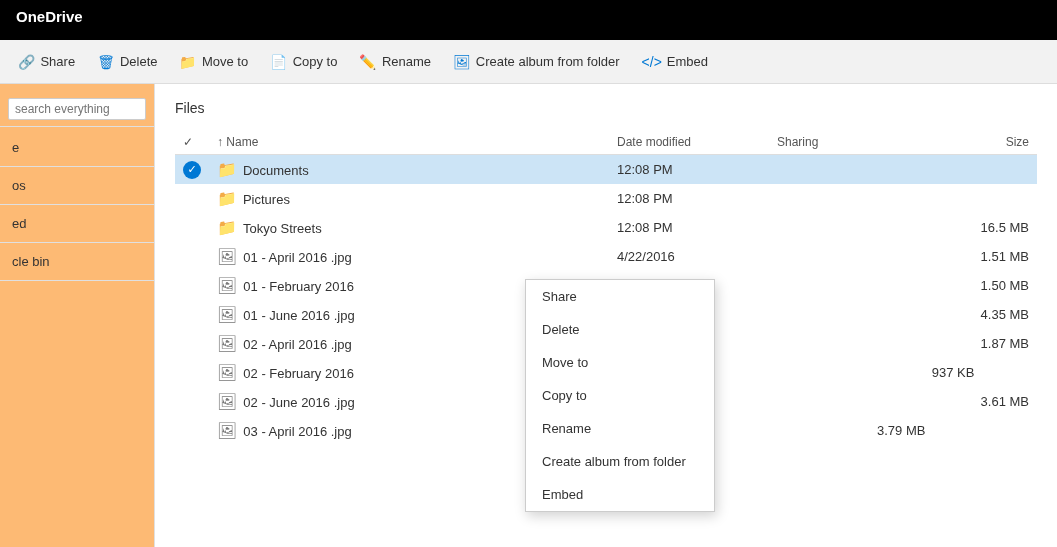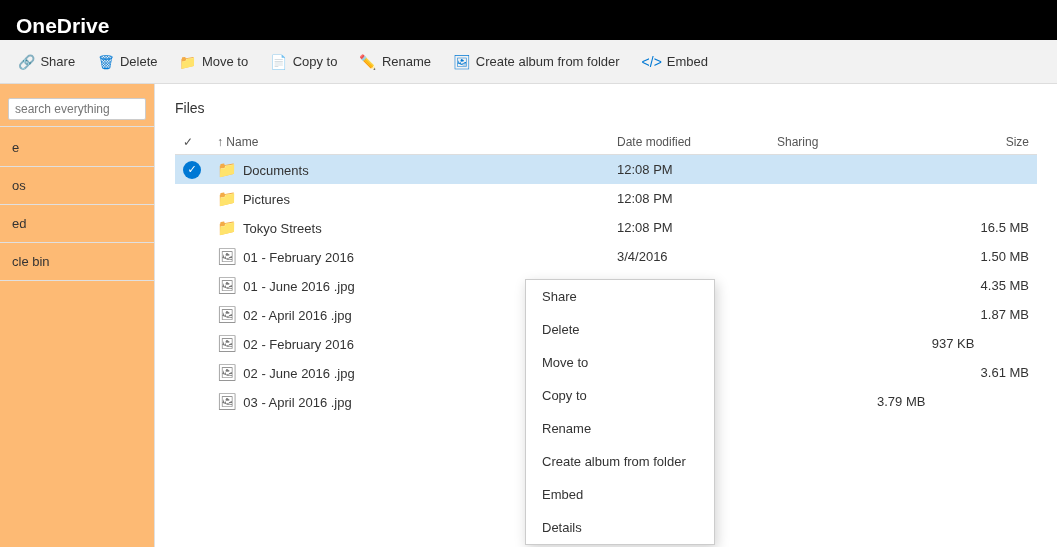--- a/index.html
+++ b/index.html
@@ -4,23 +4,23 @@
   <style>
     * { margin: 0; padding: 0; box-sizing: border-box; }
     body { font-family: 'Segoe UI', Arial, sans-serif; font-size: 13px; background: #fff; width: 1057px; height: 547px; overflow: hidden; }
 
     
     .title-bar {
       background: #000;
       color: #fff;
       height: 40px;
       display: flex;
-      align-items: flex-end;
-      padding: 2px 16px;
-      font-size: 21px;
+      align-items: flex-start;
+      padding: 8px 16px;
+      font-size: 15px;
       font-weight: 600;
     }
 
     
     .toolbar {
       background: #f2f2f2;
       border-bottom: 1px solid #ddd;
       height: 44px;
       display: flex;
       align-items: center;
@@ -244,20 +244,27 @@
           </tr>
           <tr>
             <td></td>
             <td><span class="file-icon">📁</span><span>Tokyo Streets</span></td>
             <td>12:08 PM</td>
             <td></td>
             <td style="text-align: right;">16.5 MB</td>
           </tr>
           <tr>
             <td></td>
+            <td><span class="file-icon">🖼</span><span>01 - April 2016 .jpg</span></td>
+            <td>4/22/2016</td>
+            <td></td>
+            <td style="text-align: right;">1.51 MB</td>
+          </tr>
+          <tr>
+            <td></td>
             <td><span class="file-icon">🖼</span><span>01 - February 2016</span></td>
             <td>3/4/2016</td>
             <td></td>
             <td style="text-align: right;">1.50 MB</td>
           </tr>
           <tr>
             <td></td>
             <td><span class="file-icon">🖼</span><span>01 - June 2016 .jpg</span></td>
             <td>7/1/2016</td>
             <td></td>
@@ -295,16 +302,15 @@
     </table>
 
     <div class="context-menu" id="context-menu-container">
     <div class="context-menu-item">Share</div>
         <div class="context-menu-item">Delete</div>
         <div class="context-menu-item">Move to</div>
         <div class="context-menu-item">Copy to</div>
         <div class="context-menu-item">Rename</div>
         <div class="context-menu-item">Create album from folder</div>
         <div class="context-menu-item">Embed</div>
-        <div class="context-menu-item">Details</div>
       </div>
   </div>
 </div>
 
 </body></html>

